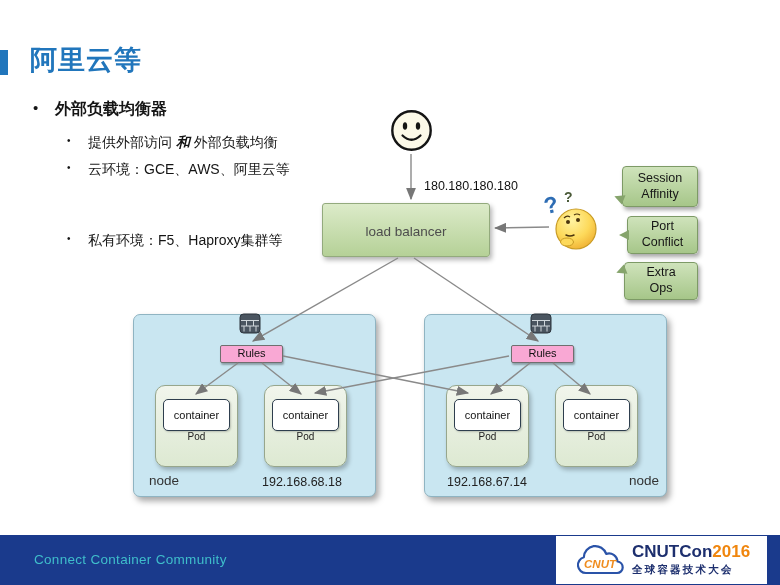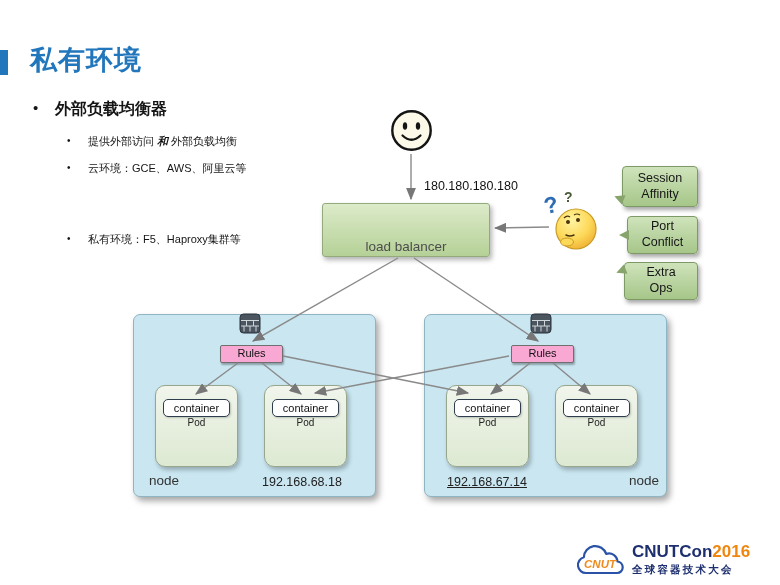--- a/index.html
+++ b/index.html
@@ -7,32 +7,32 @@
   .slide {
     position:relative; width:780px; height:585px; background:#ffffff;
     overflow:hidden; font-family:"Liberation Sans","DejaVu Sans",sans-serif;
   }
   
   .title-accent { position:absolute; left:0; top:50px; width:8px; height:25px; background:#2176bc; }
   .title { position:absolute; left:30px; top:42px; font-size:27px; font-weight:bold; color:#2176bc; letter-spacing:1px; }
   
   .l1 { position:absolute; left:55px; top:99px; font-size:16px; font-weight:bold; color:#151515; }
   .l1::before { content:"•"; position:absolute; left:-22px; top:0; font-size:15px; font-weight:normal; }
-  .l2 { position:absolute; left:88px; font-size:11px; color:#151515; }
+  .l2 { position:absolute; left:88px; font-size:14px; color:#151515; }
   .l2::before { content:"•"; position:absolute; left:-21px; top:1px; font-size:10px; }
   .l2-0 { top:134px; } .l2-1 { top:161px; } .l2-2 { top:188px;margin-top:44px; }
   .em { font-weight:bold; font-style:italic; }
   
   .smiley { position:absolute; left:390px; top:109px; width:43px; height:43px; }
   .client-ip { position:absolute; left:424px; top:179px; font-size:12.5px; color:#111; }
   
   .lb { position:absolute; left:322px; top:203px; width:168px; height:54px;
         background:linear-gradient(#dcebc9,#b5d197); border:1px solid #93aa7d; border-radius:3px;
         box-shadow:2px 3px 5px rgba(0,0,0,.3); display:flex; align-items:flex-end; justify-content:center;
-        padding-bottom:2px; font-size:13.5px; color:#4d4d4d; }
+        padding-bottom:17px; font-size:13.5px; color:#4d4d4d; }
   
   .q-big { position:absolute; left:544px; top:192px; font-size:23px; font-weight:bold; color:#2e6db4; transform:rotate(-12deg); }
   .q-small { position:absolute; left:564px; top:189px; font-size:14px; font-weight:bold; color:#4a5a38; }
   .thinker { position:absolute; left:553px; top:206px; width:46px; height:46px; }
   
   .callout { position:absolute; background:linear-gradient(#cfe3bb,#a6c689); border:1px solid #7d9a66; border-radius:4px;
              box-shadow:2px 3px 4px rgba(0,0,0,.35); display:flex; align-items:center; justify-content:center;
              text-align:center; font-size:12.5px; color:#161616; line-height:1.25; padding:3px 12px; }
   .callout::before { content:""; position:absolute; width:0; height:0;
              border-top:5px solid transparent; border-bottom:5px solid transparent; border-right:10px solid #86a46c; }
@@ -46,47 +46,47 @@
   .node { position:absolute; top:314px; width:243px; height:183px; background:#c9e6f1;
           border:1px solid #8fb4c2; border-radius:7px; box-shadow:3px 4px 6px rgba(0,0,0,.35); }
   .node-left { left:133px; } .node-right { left:424px; }
   .fw { position:absolute; left:105px; top:-2px; width:22px; height:21px; }
   .rules { position:absolute; left:86px; top:30px; width:63px; height:18px; background:#f9a8d4; border:1px solid #6f6f6f;
            border-radius:2px; box-shadow:1px 2px 2px rgba(0,0,0,.3); font-size:11px; line-height:15px;
            text-align:center; color:#111; }
   .pod { position:absolute; top:70px; width:83px; height:82px; background:linear-gradient(#f1f5ec,#dde9d2);
          border:1px solid #97a68c; border-radius:10px; box-shadow:2px 3px 4px rgba(0,0,0,.25); }
   .pod-1 { left:21px; } .pod-2 { left:130px; }
-  .container-box { margin:13px auto 0; width:67px; height:18px; background:#fff; border:1.5px solid #2e3e4e;
+  .container-box { margin:13px auto 0; width:67px; height:32px; background:#fff; border:1.5px solid #2e3e4e;
          border-radius:5px; display:flex; align-items:center; justify-content:center; font-size:11px; color:#111;
          box-shadow:1px 1px 2px rgba(0,0,0,.2); }
   .pod-label { text-align:center; font-size:10px; color:#222; }
   .node-label { position:absolute; top:158px; font-size:13.5px; color:#333; }
   .node-left .node-label { left:15px; } .node-right .node-label { left:204px; }
   .node-ip { position:absolute; top:160px; width:110px; text-align:center; font-size:12.5px; color:#222; }
-  .node-left .node-ip { left:113px; } .node-right .node-ip { left:7px;text-decoration:underline; }
+  .node-left .node-ip { left:113px; } .node-right .node-ip { left:7px; }
   
   .footer { position:absolute; left:0; top:535px; width:780px; height:50px; background:#1a3a8c; }
   .community { position:absolute; left:34px; top:0; line-height:50px; font-size:13.5px; color:#3fbecb; letter-spacing:.3px; }
   .logo-panel { position:absolute; left:556px; top:536px; width:211px; height:48px; background:#fff;
                 display:flex; align-items:center; padding-left:17px; }
   .logo-text { margin-left:3px; }
   .brand-line { font-size:17px; font-weight:bold; line-height:1.1; }
   .brand { color:#1d2f6e; } .year { color:#f0860e; }
   .subtitle { font-size:10.5px; font-weight:bold; color:#1d2f6e; letter-spacing:2.2px; margin-top:1px; }
   
   .arrows { position:absolute; left:0; top:0; pointer-events:none; }
 </style>
 </head>
 <body>
 
 <div class="slide">
 
   <div class="title-accent"></div>
-  <h1 class="title">私有环境</h1>
+  <h1 class="title">阿里云等</h1>
 
   <div class="l1">
     <span>外部负载均衡器</span>
   </div>
   <div class="l2 l2-0">
     <span>提供外部访问 </span><span class="em">和</span><span> 外部负载均衡</span>
   </div>
   <div class="l2 l2-1">
     <span>云环境：GCE、AWS、阿里云等</span>
   </div>
@@ -199,20 +199,23 @@
       <line x1="414" y1="258" x2="538" y2="341" marker-end="url(#ah)"></line>
       <line x1="238" y1="363" x2="196" y2="394" marker-end="url(#ah)"></line>
       <line x1="262" y1="363" x2="301" y2="394" marker-end="url(#ah)"></line>
       <line x1="283" y1="356" x2="468" y2="393" marker-end="url(#ah)"></line>
       <line x1="530" y1="363" x2="491" y2="394" marker-end="url(#ah)"></line>
       <line x1="553" y1="363" x2="590" y2="394" marker-end="url(#ah)"></line>
       <line x1="509" y1="356" x2="315" y2="393" marker-end="url(#ah)"></line>
     </g>
   </svg>
 
+  <div class="footer">
+    <span class="community">Connect Container Community</span>
+  </div>
   <div class="logo-panel">
     <svg width="56" height="40" viewBox="0 0 56 40">
       <path d="M13 33 a8 8 0 0 1 -2.2 -15.7 a11.5 11.5 0 0 1 22.4 -3.4 a8.5 8.5 0 0 1 11.3 7.6 a6 6 0 0 1 5.2 6 a5.6 5.6 0 0 1 -5.6 5.5 z" fill="#ffffff" stroke="#2a53a8" stroke-width="2.2" stroke-linejoin="round"></path>
       <text x="27" y="28" text-anchor="middle" font-size="11.5" font-weight="bold" font-style="italic" fill="#f08c1e">CNUT</text>
     </svg>
     <div class="logo-text">
       <div class="brand-line">
         <span class="brand">CNUTCon</span><span class="year">2016</span>
       </div>
       <div class="subtitle">全球容器技术大会</div>

